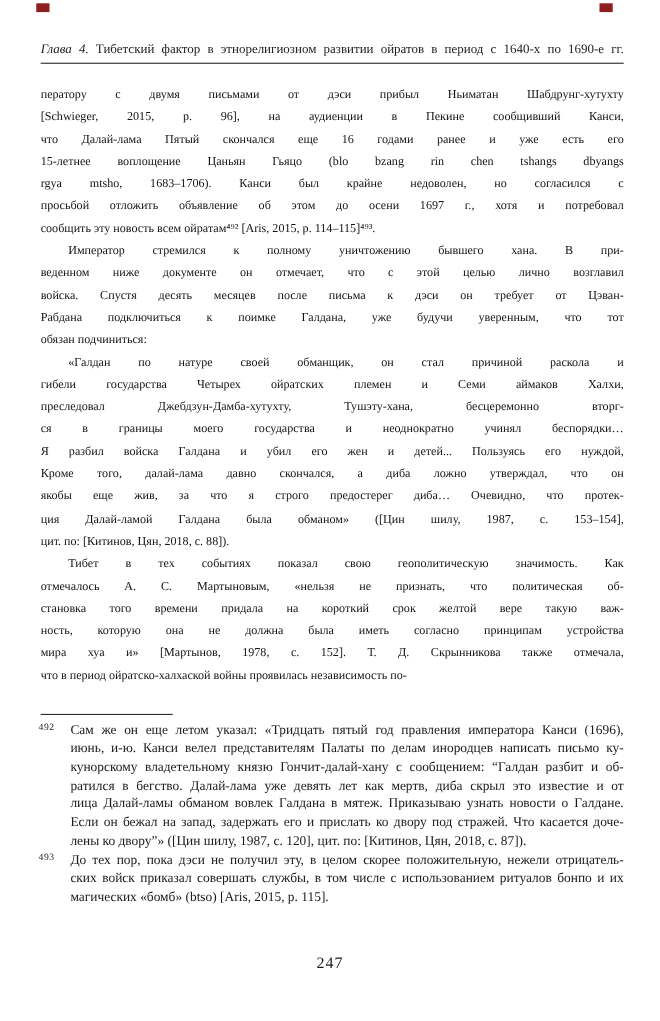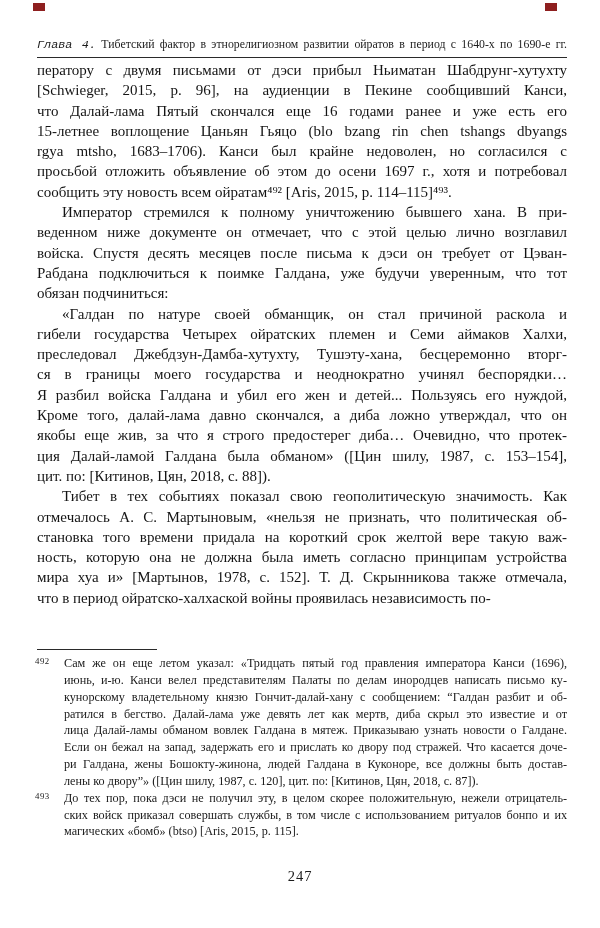--- a/index.html
+++ b/index.html
@@ -15,29 +15,29 @@
   .corner-mark { position:absolute; top:3px; width:12px; height:8px; background:#8e1f1f; }
   .corner-mark.left  { left:33px; }
   .corner-mark.right { left:545px; }
 
   .running-head {
     position:absolute; top:37px; left:37px; width:530px;
     font-size:11.8px; line-height:14px;
     text-align:justify; text-align-last:justify;
     color:#1c1c1c; white-space:normal;
   }
-  .running-head .chapter { font-style:italic;font-family:Liberation Mono, monospace; }
+  .running-head .chapter { font-style:italic; }
   .head-rule {
     position:absolute; top:57px; left:37px; width:530px;
     border-top:1.4px solid #2a2a2a;
   }
 
   .body-text {
-    position:absolute; top:60px; left:37px; width:530px;
-    font-size:15px; line-height:20.3px; color:#141414;
+    position:absolute; top:76px; left:37px; width:530px;
+    font-size:11px; line-height:20.3px; color:#141414;
   }
   .bline { text-align:justify; text-align-last:justify; white-space:normal; }
   .bline.end { text-align-last:left; }
   .para.indent .bline:first-child { text-indent:25px; }
 
   .fn-rule {
     position:absolute; top:649px; left:37px; width:120px;
     border-top:1.6px solid #2a2a2a;
   }
   .footnotes {
@@ -105,21 +105,20 @@
   <div class="fn-rule"></div>
   <div class="footnotes" id="fn-host">
       <div class="footnote">
         <span class="fn-num">492</span>
         <div class="bline fn-line">Сам же он еще летом указал: «Тридцать пятый год правления императора Канси (1696),</div>
         <div class="bline fn-line">июнь, и-ю. Канси велел представителям Палаты по делам инородцев написать письмо ку-</div>
         <div class="bline fn-line">кунорскому владетельному князю Гончит-далай-хану с сообщением: “Галдан разбит и об-</div>
         <div class="bline fn-line">ратился в бегство. Далай-лама уже девять лет как мертв, диба скрыл это известие и от</div>
         <div class="bline fn-line">лица Далай-ламы обманом вовлек Галдана в мятеж. Приказываю узнать новости о Галдане.</div>
         <div class="bline fn-line">Если он бежал на запад, задержать его и прислать ко двору под стражей. Что касается доче-</div>
-        <div class="bline fn-line">ри Галдана, жены Бошокту-жинона, людей Галдана в Куконоре, все должны быть достав-</div>
         <div class="bline fn-line end">лены ко двору”» ([Цин шилу, 1987, с. 120], цит. по: [Китинов, Цян, 2018, с. 87]).</div>
       </div>
       <div class="footnote">
         <span class="fn-num">493</span>
         <div class="bline fn-line">До тех пор, пока дэси не получил эту, в целом скорее положительную, нежели отрицатель-</div>
         <div class="bline fn-line">ских войск приказал совершать службы, в том числе с использованием ритуалов бонпо и их</div>
         <div class="bline fn-line end">магических «бомб» (btso) [Aris, 2015, p. 115].</div>
       </div>
     </div>
 

